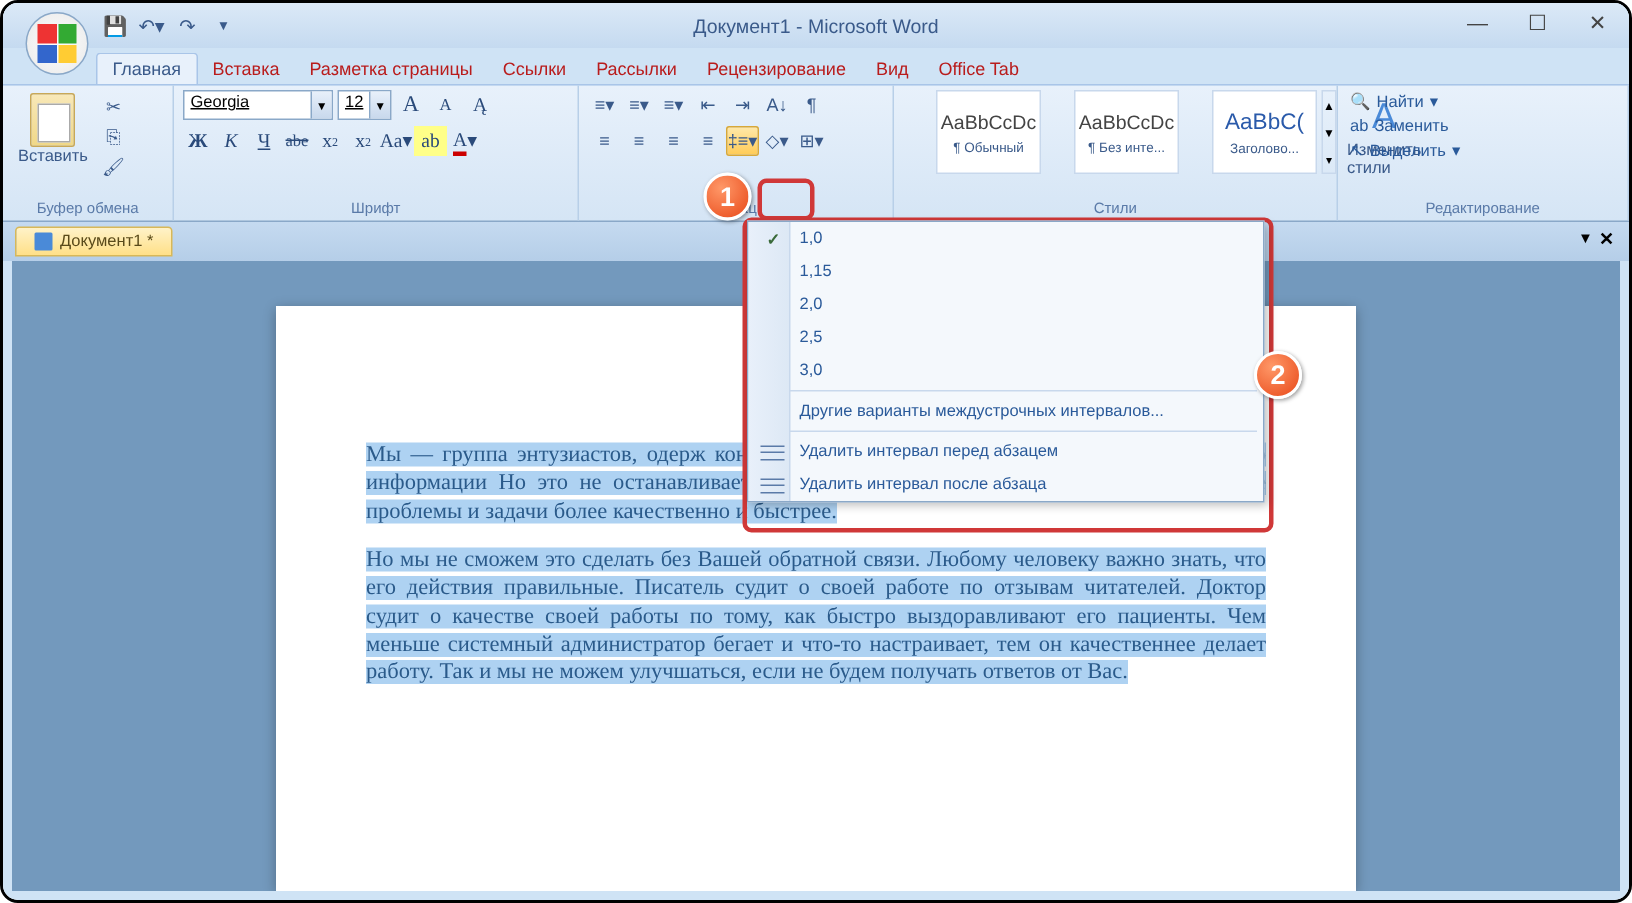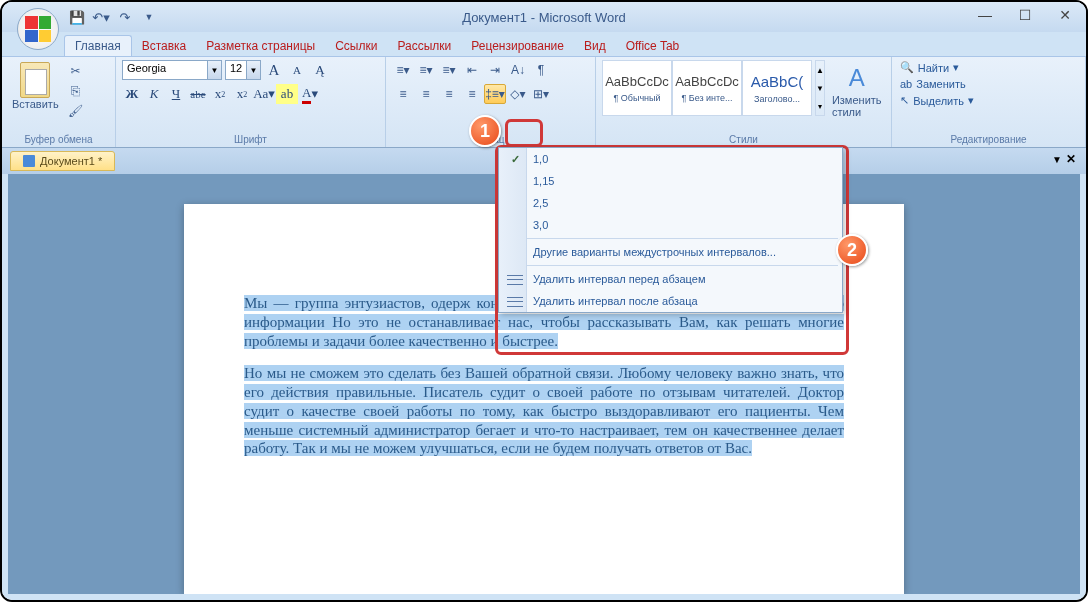--- a/index.html
+++ b/index.html
@@ -27,34 +27,34 @@
 
 .big-btn { display: flex; flex-direction: column; align-items: center; padding: 2px 4px; font-size: 11px; color: #3a5a8a; }
 .big-icon { width: 32px; height: 32px; display: flex; align-items: center; justify-content: center; font-size: 24px; }
 .paste-icon { width: 30px; height: 36px; background: linear-gradient(#f8e8b8,#f0d888); border: 1px solid #c8a858; border-radius: 2px; position: relative; }
 .paste-icon::after { content: ''; position: absolute; top: 6px; left: 4px; width: 20px; height: 24px; background: #fff; border: 1px solid #aaa; }
 
 .clip-side { display: flex; flex-direction: column; gap: 2px; padding-top: 2px; }
 .small-btn { width: 20px; height: 18px; display: flex; align-items: center; justify-content: center; font-size: 12px; color: #3a5a8a; }
 
 .font-top { display: flex; gap: 3px; align-items: center; margin-bottom: 4px; }
-.font-combo { height: 20px; background: #fff; border: 1px solid #8aa8c8; font-size: 11px; padding: 1px 18px 13px 4px; position: relative; }
+.font-combo { height: 20px; background: #fff; border: 1px solid #8aa8c8; font-size: 11px; padding: 1px 18px 13px 4px; position: relative; text-decoration: underline; }
 .font-name { width: 100px; }
 .font-size { width: 36px; }
 .combo-arrow { position: absolute; right: 0; top: 0; width: 14px; height: 100%; background: linear-gradient(#e8f0fa,#c8d8ec); border-left: 1px solid #8aa8c8; display: flex; align-items: center; justify-content: center; font-size: 8px; }
 .font-bot { display: flex; gap: 2px; align-items: center; }
 .fmt-btn { width: 20px; height: 20px; display: flex; align-items: center; justify-content: center; font-size: 13px; color: #2a4a7a; font-family: Georgia, serif; }
 
 .para-col { display: flex; flex-direction: column; gap: 4px; }
 .para-row { display: flex; gap: 1px; }
 .para-btn { width: 22px; height: 20px; display: flex; align-items: center; justify-content: center; font-size: 12px; color: #3a5a8a; }
 .para-btn.hl { background: linear-gradient(#ffe8a8,#ffcc58); border: 1px solid #d8a838; border-radius: 2px; }
 
 .styles-body { display: flex; gap: 0; }
-.style-item { width: 70px; height: 56px; border: 1px solid #c8d8ec; background: #fff; display: flex; flex-direction: column; align-items: center; justify-content: center; font-size: 9px; color: #3a5a8a; }
+.style-item { width: 70px; height: 56px; border: 1px solid #c8d8ec; background: #fff; display: flex; flex-direction: column; align-items: center; justify-content: center; font-size: 9px; color: #3a5a8a; margin-left: 22px; }
 .style-prev { font-size: 13px; color: #444; margin-bottom: 4px; }
 .style-item:last-child .style-prev { color: #2a5aaa; font-size: 15px; }
 
 .edit-col { display: flex; flex-direction: column; gap: 2px; font-size: 11px; color: #2a5a9a; }
 .edit-item { display: flex; align-items: center; gap: 4px; padding: 1px 2px; }
 
 .doctab-bar { height: 26px; background: linear-gradient(#c5daf0,#b5cee8); display: flex; align-items: center; padding-left: 8px; position: relative; }
 .doctab { background: linear-gradient(#fff2c8,#ffe088); border: 1px solid #d8b858; padding: 3px 12px; font-size: 11px; color: #5a4a1a; border-radius: 3px 3px 0 0; display: flex; align-items: center; gap: 5px; }
 .doctab-icon { width: 12px; height: 12px; background: #4a8ad8; border-radius: 1px; }
 .doctab-close { position: absolute; right: 10px; top: 4px; display: flex; gap: 4px; align-items: center; }
@@ -242,20 +242,21 @@
     </div>
   </div>
 
   <div class="callout-frame frame1"></div>
   <div class="callout-frame frame2"></div>
 
   <div class="dropdown">
     <div class="dd-strip"></div>
     <div class="dd-item dd-check">1,0</div>
     <div class="dd-item">1,15</div>
+    <div class="dd-item">2,0</div>
     <div class="dd-item">2,5</div>
     <div class="dd-item">3,0</div>
     <div class="dd-sep"></div>
     <div class="dd-item">Другие варианты междустрочных интервалов...</div>
     <div class="dd-sep"></div>
     <div class="dd-item"><div class="dd-icon">
           <span></span>
           <span></span>
           <span></span>
         </div><span>Удалить интервал перед абзацем</span></div>

